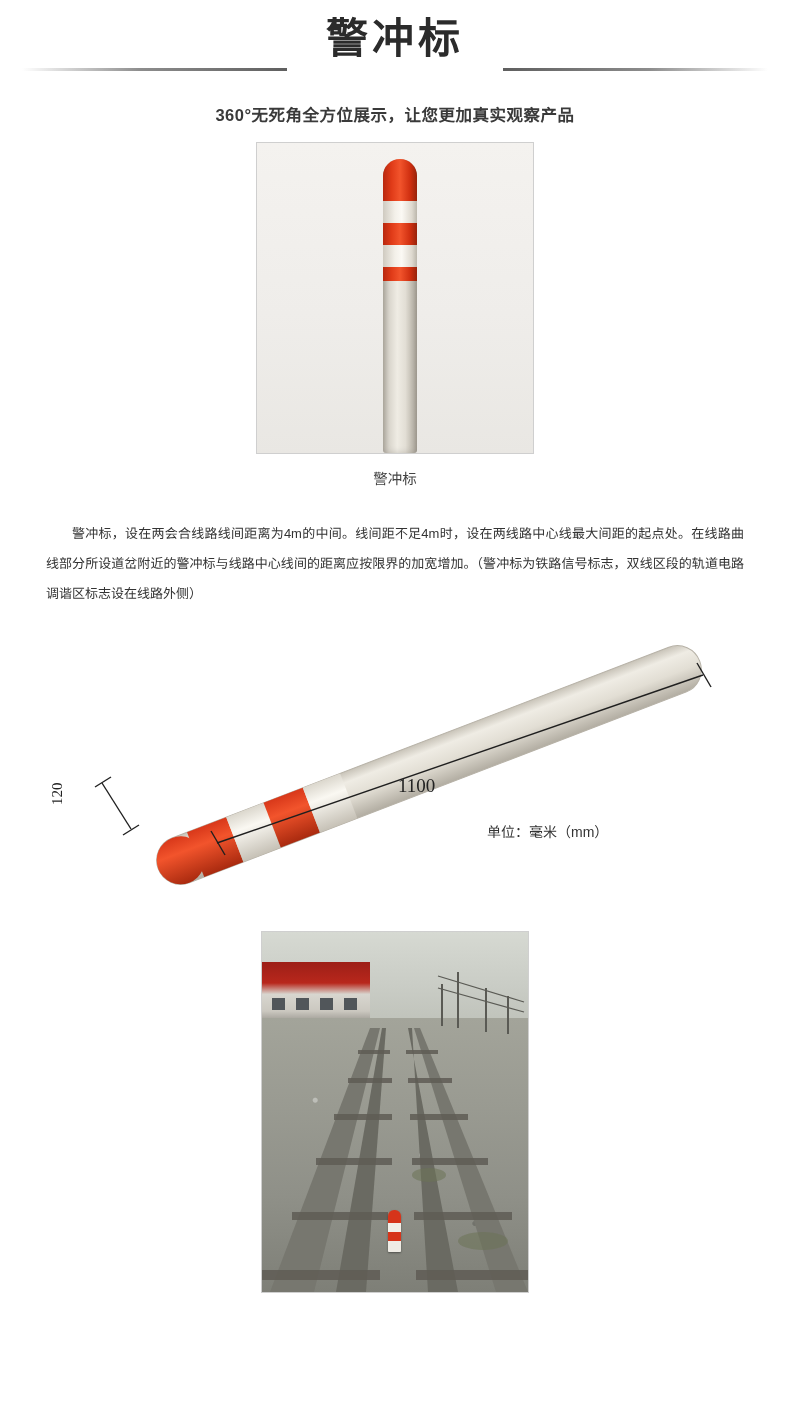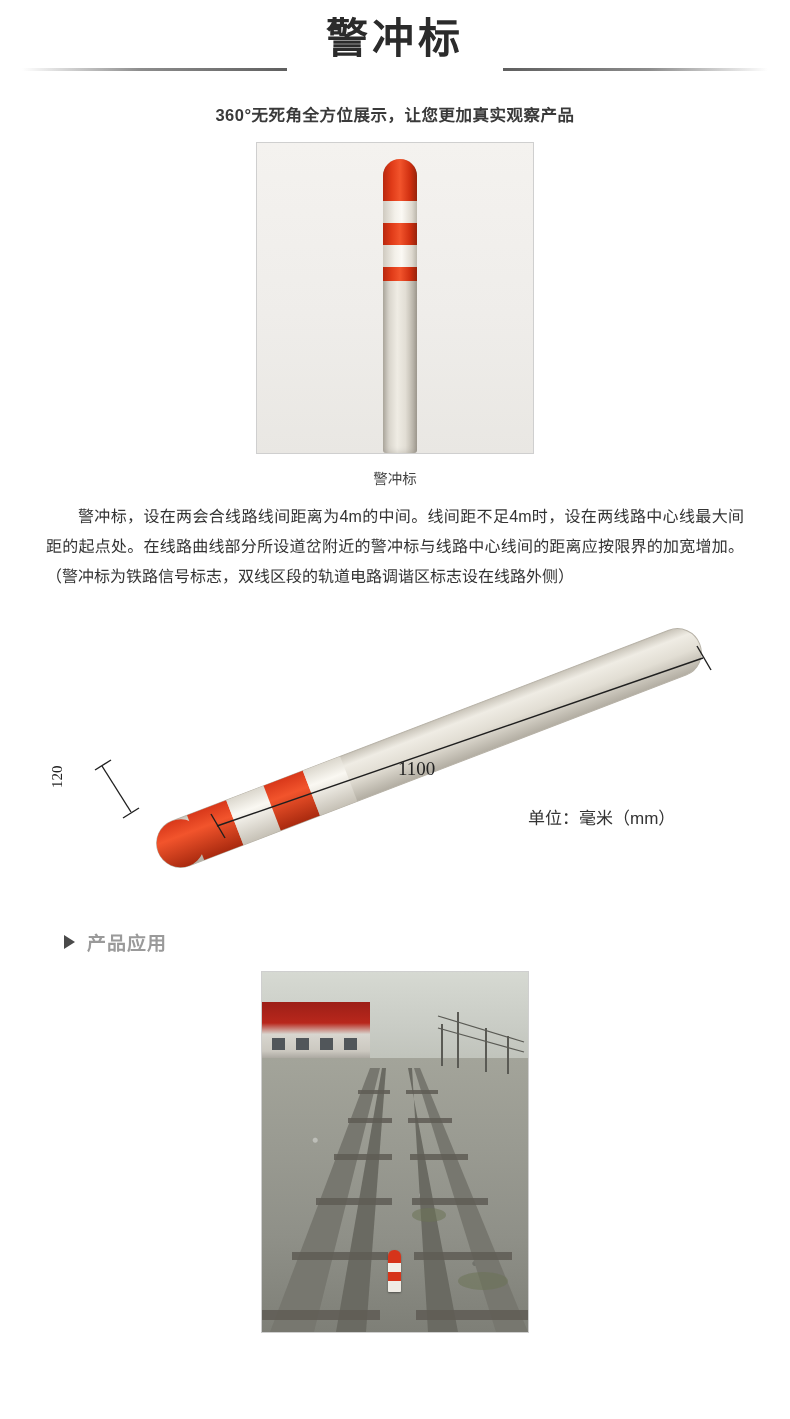--- a/index.html
+++ b/index.html
@@ -142,41 +142,41 @@
   }
   .bollard-bg-top {
     position: absolute;
     left: 0; top: 0; width: 276px; height: 310px;
     background: linear-gradient(to bottom, #f7f6f3 0%, #f1efec 40%, #eceae6 100%);
     z-index: -1;
   }
 
   
   .paragraph {
-    margin: 14px 46px 0 46px;
-    font-size: 16px;
+    margin: 31px 46px 0 46px;
+    font-size: 13px;
     line-height: 30px;
     color: #333333;
     text-align: justify;
     text-indent: 2em;
   }
 
   
   .spec-area {
     position: relative;
     width: 790px;
     height: 300px;
     margin-top: 6px;
     padding-left: 39px;
   }
   .spec-unit {
     position: absolute;
-    left: 528px;
+    left: 487px;
     top: 206px;
-    font-size: 17px;
+    font-size: 14px;
     color: #333333;
   }
   .spec-len-label {
     position: absolute;
     left: 398px;
     top: 160px;
     font-size: 19px;
     color: #222222;
     font-family: "Liberation Serif", "DejaVu Serif", serif;
   }
@@ -311,24 +311,20 @@
         <line x1="56" y1="172" x2="72" y2="162"></line>
         <line x1="84" y1="220" x2="100" y2="210"></line>
       </g>
     </svg>
 
     <div class="spec-len-label">1100</div>
     <div class="spec-dia-label">120</div>
     <div class="spec-unit">单位：毫米（mm）</div>
   </div>
 
-  <div class="section-head">
-    <span class="section-arrow"></span>
-    <span class="section-title">产品应用</span>
-  </div>
 
   <div class="photo-wrap">
     <div class="photo-frame">
       <div class="app-photo">
         <div class="sky"></div>
         <div class="train">
           <div class="train-win" style="left:10px;"></div>
           <div class="train-win" style="left:34px;"></div>
           <div class="train-win" style="left:58px;"></div>
           <div class="train-win" style="left:82px;"></div>

